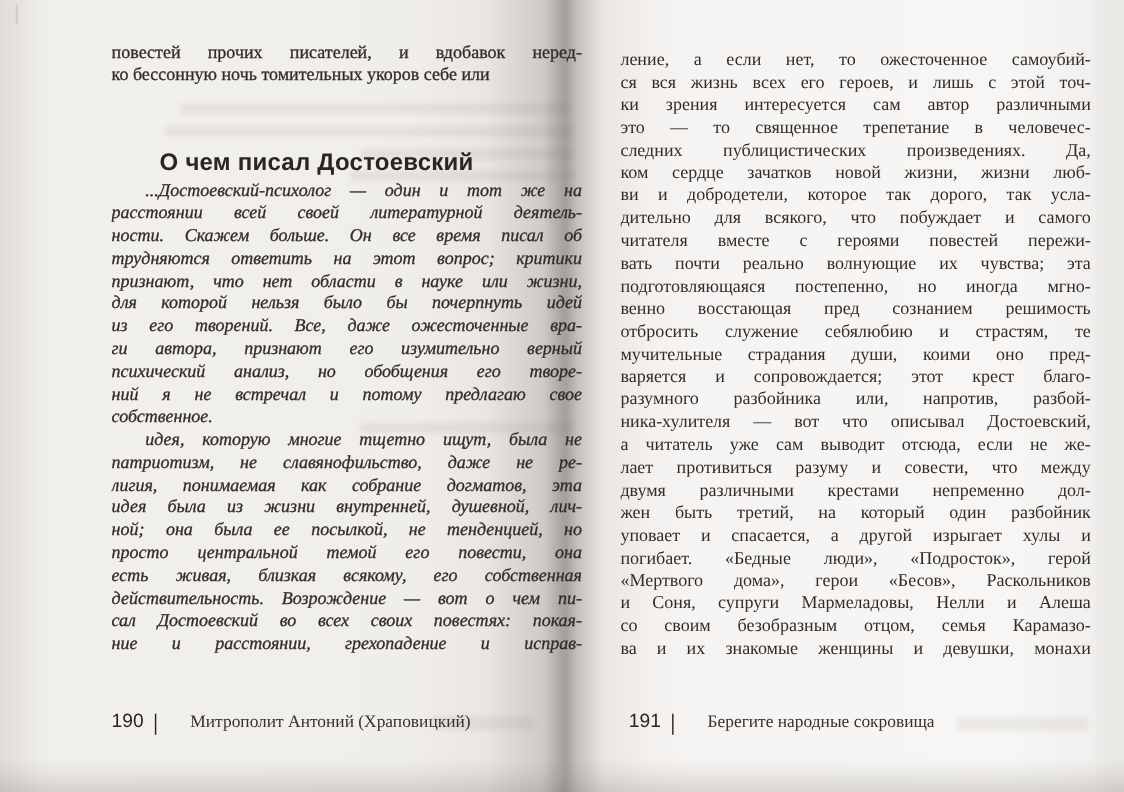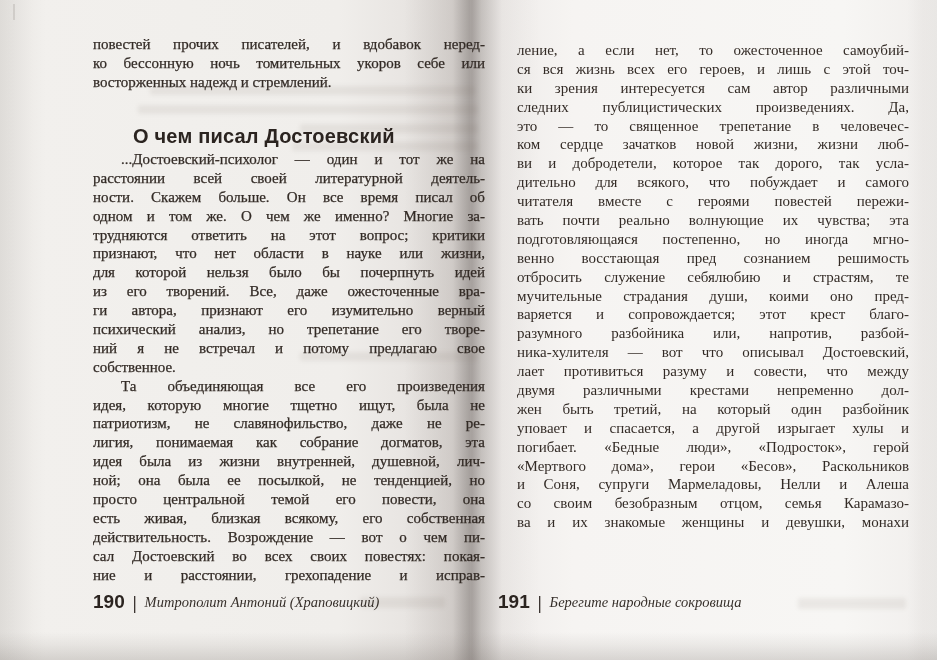--- a/index.html
+++ b/index.html
@@ -51,24 +51,24 @@
   .heading {
     position:absolute; left:120px; top:112px; margin:13px;
     font-family:"Liberation Sans", sans-serif; font-weight:700;
     font-size:20px; letter-spacing:0.2px; color:#2b2420;
   }
 
   .page-footer {
     position:absolute; top:593px; display:flex; align-items:center; gap:8px; height:18px;
   }
   .page-footer.fl { left:93px; }
-  .page-footer.fr { left:498px; }
-  .pagenum { font-family:"Liberation Sans", sans-serif; font-weight:700; font-size:19px; color:#2b2420; }
+  .page-footer.fr { left:524px; }
+  .pagenum { font-family:"Liberation Sans", sans-serif; font-weight:400; font-size:16px; color:#2b2420; }
   .sep { font-family:"Liberation Sans", sans-serif; font-size:15px; transform:scaleY(1.25); color:#2b2420; }
-  .running { font-style:italic; font-size:14.5px; color:#37302b; }
+  .running { font-size:14.5px; color:#37302b;margin-left:19px; }
 
   .ghost { position:absolute; background:#7a6d62; opacity:0.10; filter:blur(2px); border-radius:2px; }
 </style>
 </head>
 <body>
 
 <div class="photo">
 
   <div class="surface-left"></div>
   <div class="surface-right"></div>
@@ -83,42 +83,39 @@
   <div class="ghost" style="left:300px; top:124px; width:178px; height:9px;"></div>
   <div class="ghost" style="left:292px; top:142px; width:186px; height:9px;"></div>
   <div class="ghost" style="left:300px; top:352px; width:178px; height:9px;"></div>
   <div class="ghost" style="left:360px; top:597px; width:85px;  height:11px;"></div>
   <div class="ghost" style="left:798px; top:598px; width:108px; height:11px;"></div>
 
   <section>
     <div class="textcol heavy para-end" style="left:93px; top:35px;">
         <div class="line">повестей прочих писателей, и вдобавок неред-</div>
         <div class="line">ко бессонную ночь томительных укоров себе или</div>
-        <div class="line">восторженных надежд и стремлений.</div>
       </div>
 
     <h2 class="heading">О чем писал Достоевский</h2>
 
-    <div class="textcol" style="left:93px; top:150px;">
+    <div class="textcol" style="left:93px; top:150px;font-style:italic;">
       <div class="heavy para-end indent-first">
           <div class="line">...Достоевский-психолог — один и тот же на</div>
           <div class="line">расстоянии всей своей литературной деятель-</div>
           <div class="line">ности. Скажем больше. Он все время писал об</div>
-          <div class="line">одном и том же. О чем же именно? Многие за-</div>
           <div class="line">трудняются ответить на этот вопрос; критики</div>
           <div class="line">признают, что нет области в науке или жизни,</div>
           <div class="line">для которой нельзя было бы почерпнуть идей</div>
           <div class="line">из его творений. Все, даже ожесточенные вра-</div>
           <div class="line">ги автора, признают его изумительно верный</div>
-          <div class="line">психический анализ, но трепетание его творе-</div>
+          <div class="line">психический анализ, но обобщения его творе-</div>
           <div class="line">ний я не встречал и потому предлагаю свое</div>
           <div class="line">собственное.</div>
         </div>
       <div class="heavy indent-first">
-          <div class="line">Та объединяющая все его произведения</div>
           <div class="line">идея, которую многие тщетно ищут, была не</div>
           <div class="line">патриотизм, не славянофильство, даже не ре-</div>
           <div class="line">лигия, понимаемая как собрание догматов, эта</div>
           <div class="line">идея была из жизни внутренней, душевной, лич-</div>
           <div class="line">ной; она была ее посылкой, не тенденцией, но</div>
           <div class="line">просто центральной темой его повести, она</div>
           <div class="line">есть живая, близкая всякому, его собственная</div>
           <div class="line">действительность. Возрождение — вот о чем пи-</div>
           <div class="line">сал Достоевский во всех своих повестях: покая-</div>
           <div class="line">ние и расстоянии, грехопадение и исправ-</div>
@@ -130,34 +127,35 @@
       <span class="sep">|</span>
       <span class="running">Митрополит Антоний (Храповицкий)</span>
     </footer>
   </section>
 
   <section>
     <div class="textcol" style="left:517px; top:41px;">
         <div class="line">ление, а если нет, то ожесточенное самоубий-</div>
         <div class="line">ся вся жизнь всех его героев, и лишь с этой точ-</div>
         <div class="line">ки зрения интересуется сам автор различными</div>
+        <div class="line">это — то священное трепетание в человечес-</div>
         <div class="line">следних публицистических произведениях. Да,</div>
-        <div class="line">это — то священное трепетание в человечес-</div>
         <div class="line">ком сердце зачатков новой жизни, жизни люб-</div>
         <div class="line">ви и добродетели, которое так дорого, так усла-</div>
         <div class="line">дительно для всякого, что побуждает и самого</div>
         <div class="line">читателя вместе с героями повестей пережи-</div>
         <div class="line">вать почти реально волнующие их чувства; эта</div>
         <div class="line">подготовляющаяся постепенно, но иногда мгно-</div>
         <div class="line">венно восстающая пред сознанием решимость</div>
         <div class="line">отбросить служение себялюбию и страстям, те</div>
         <div class="line">мучительные страдания души, коими оно пред-</div>
         <div class="line">варяется и сопровождается; этот крест благо-</div>
         <div class="line">разумного разбойника или, напротив, разбой-</div>
         <div class="line">ника-хулителя — вот что описывал Достоевский,</div>
+        <div class="line">а читатель уже сам выводит отсюда, если не же-</div>
         <div class="line">лает противиться разуму и совести, что между</div>
         <div class="line">двумя различными крестами непременно дол-</div>
         <div class="line">жен быть третий, на который один разбойник</div>
         <div class="line">уповает и спасается, а другой изрыгает хулы и</div>
         <div class="line">погибает. «Бедные люди», «Подросток», герой</div>
         <div class="line">«Мертвого дома», герои «Бесов», Раскольников</div>
         <div class="line">и Соня, супруги Мармеладовы, Нелли и Алеша</div>
         <div class="line">со своим безобразным отцом, семья Карамазо-</div>
         <div class="line">ва и их знакомые женщины и девушки, монахи</div>
       </div>

